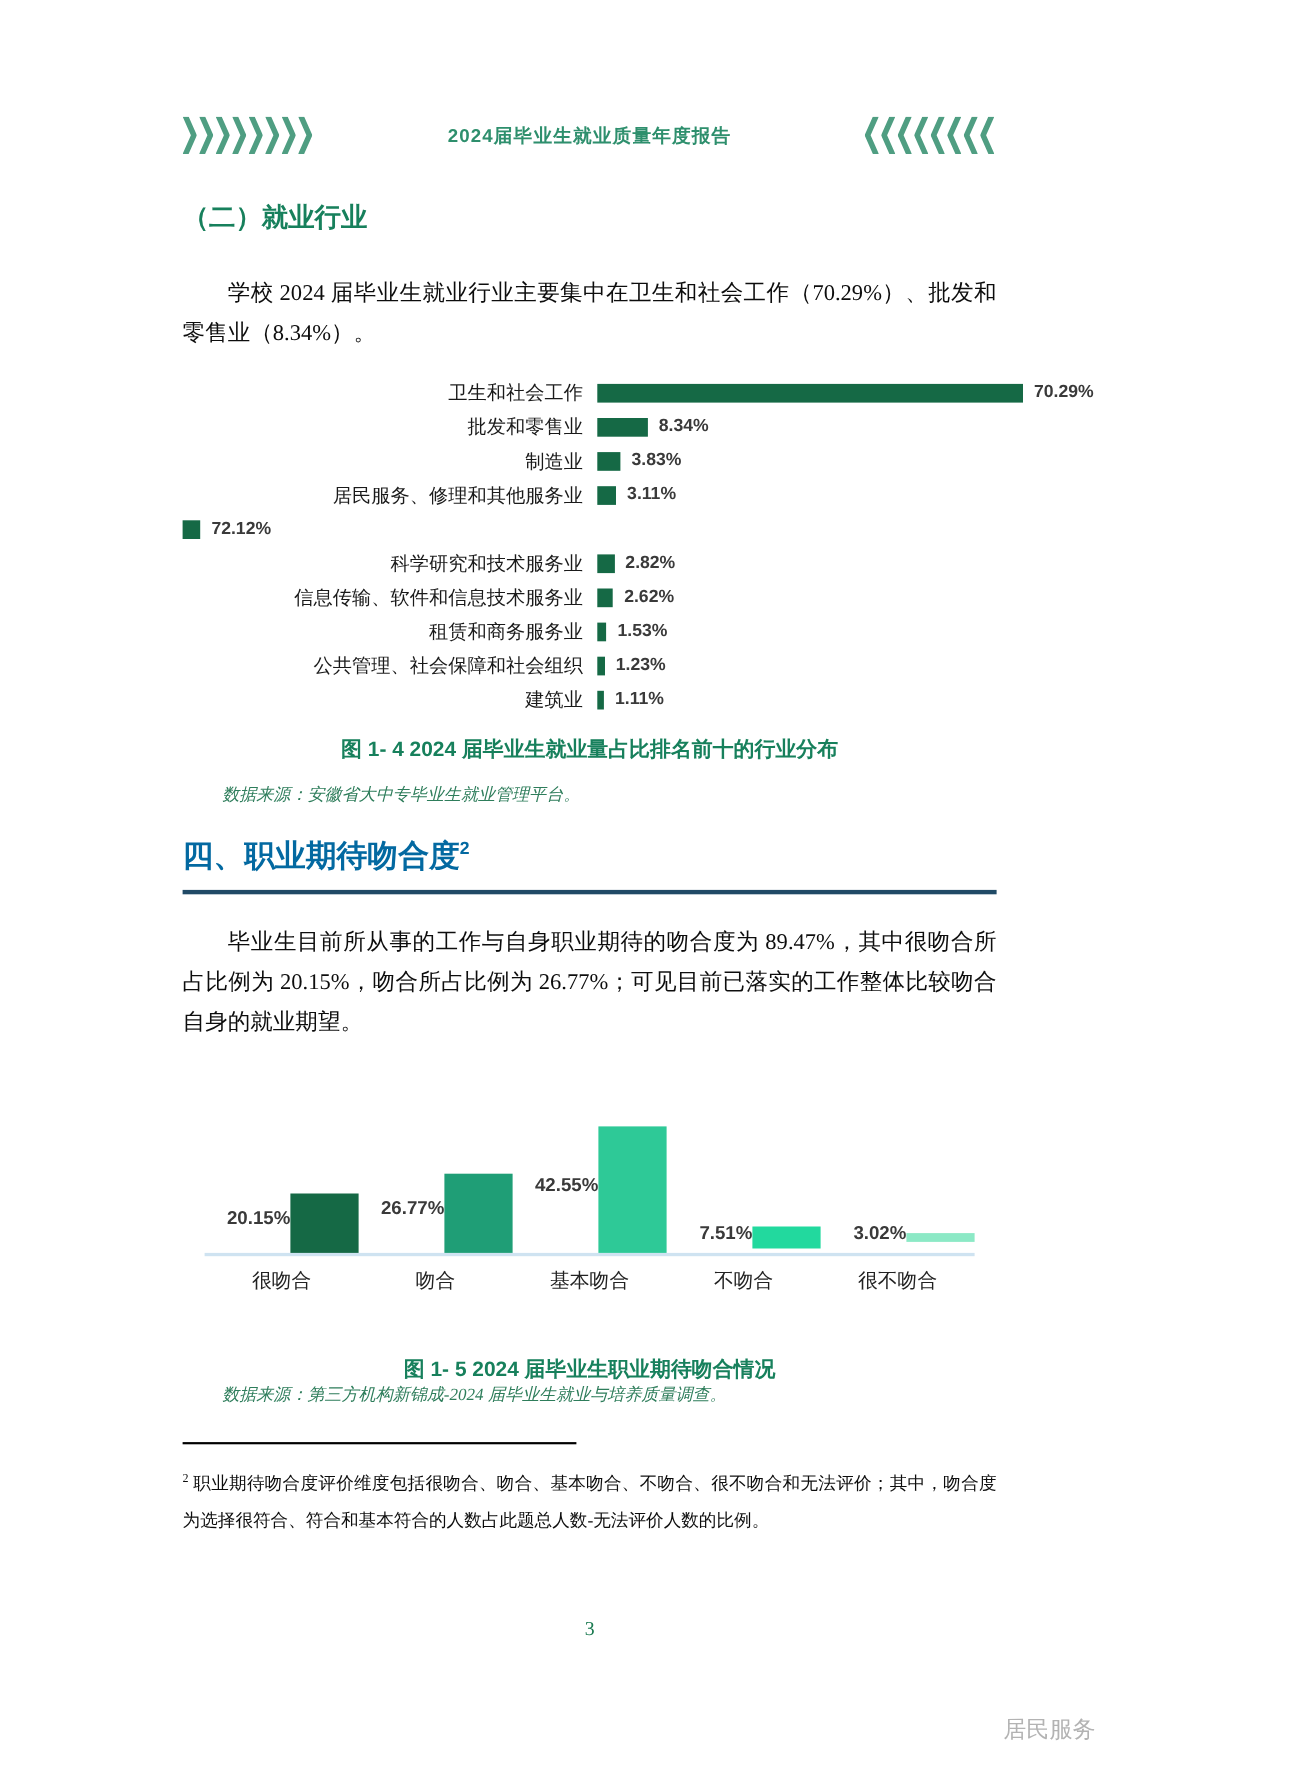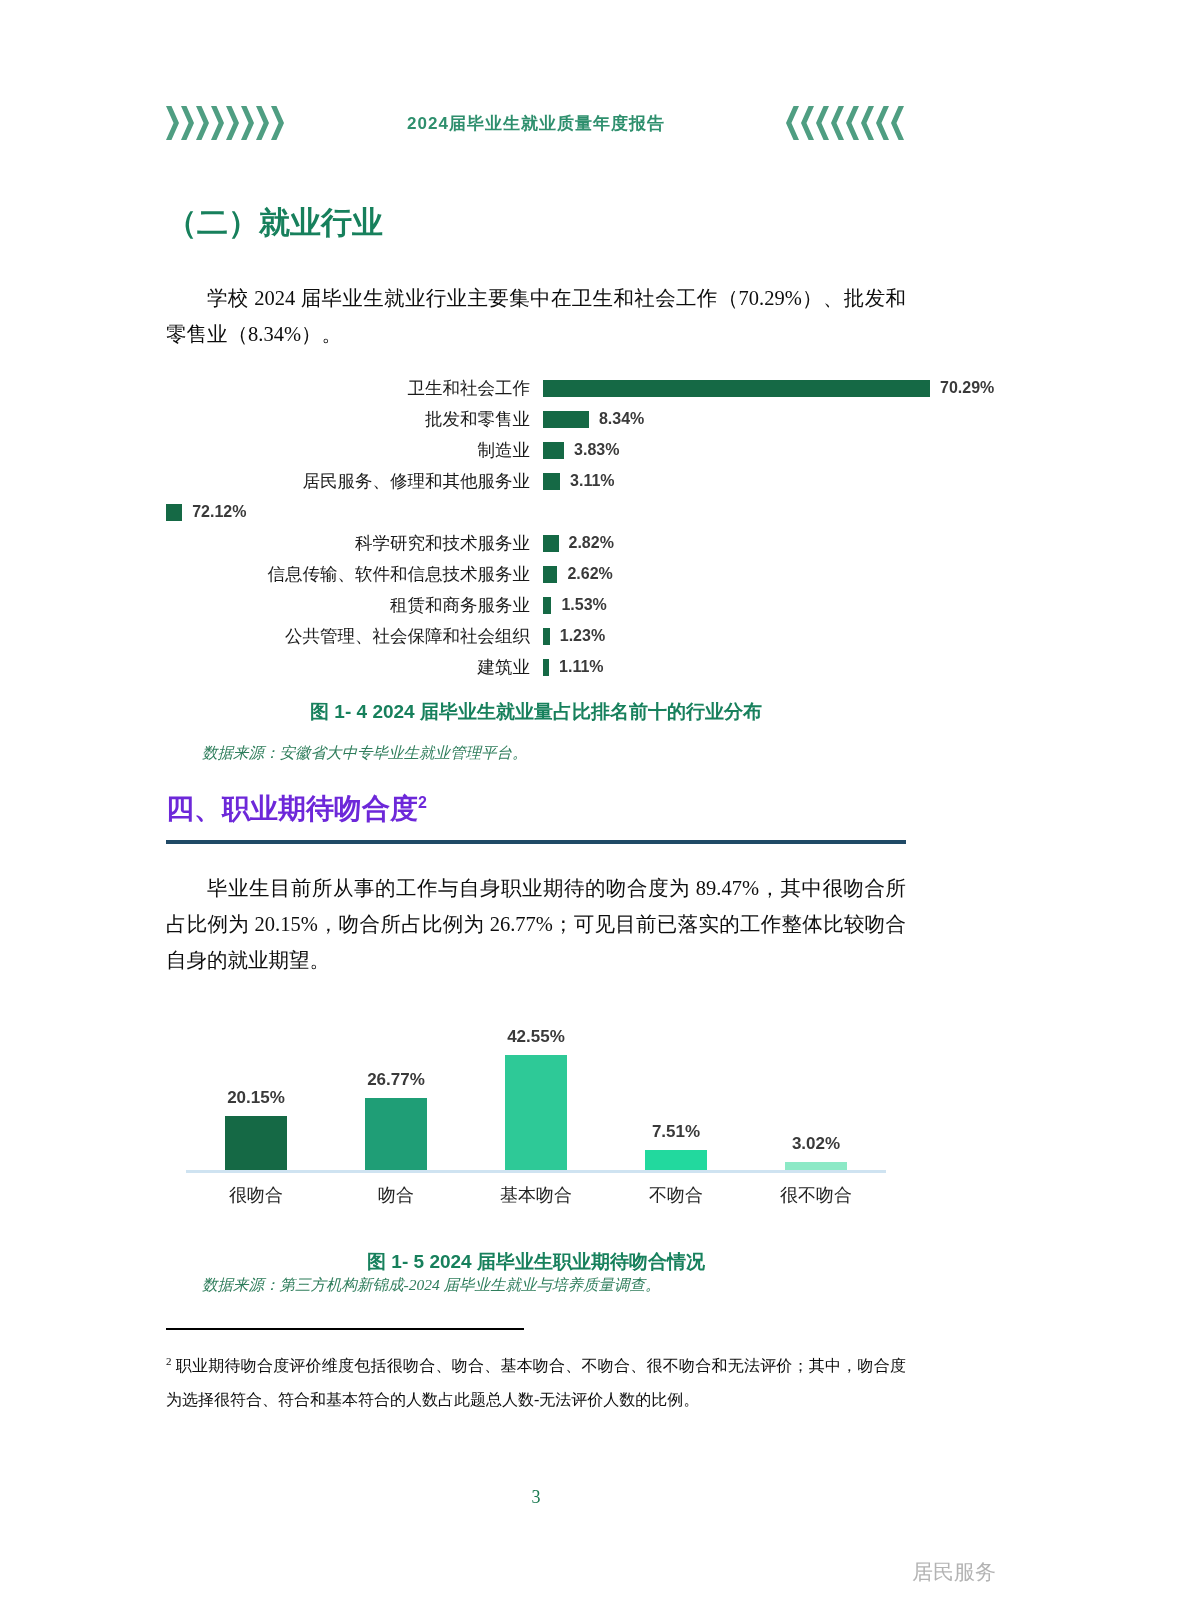--- a/index.html
+++ b/index.html
@@ -10,52 +10,52 @@
   
   .header{display:flex;align-items:center;padding-top:106px;}
   .chevrons{display:flex;align-items:center;}
   .chev{display:inline-block;width:13px;height:34px;margin-right:2px;background:#4f9e82;
         clip-path:polygon(0 0,42% 0,100% 50%,42% 100%,0 100%,58% 50%);}
   .chev.flip{transform:scaleX(-1);}
   .header-title{flex:1;text-align:center;font-family:"Liberation Sans",sans-serif;
         font-weight:bold;font-size:17px;color:#2e8f6d;letter-spacing:1px;}
 
   
-  .h2{margin-top:62px;font-family:"Liberation Sans",sans-serif;font-weight:bold;
-      font-size:31px;color:#17805c;}
+  .h2{margin-top:41px;font-family:"Liberation Sans",sans-serif;font-weight:bold;
+      font-size:24px;color:#17805c;}
   .h4{margin-top:26px;font-family:"Liberation Sans",sans-serif;font-weight:bold;
-      font-size:28px;color:#6d28d9;}
+      font-size:28px;color:#0369a1;}
   .h4 sup{font-size:16px;}
   .h4-divider{margin-top:12px;height:4px;background:#204a66;}
 
   
   .para{margin-top:36px;font-size:20.5px;line-height:36px;text-align:justify;
         text-indent:2em;color:#0d0d0d;}
   .para2{margin-top:26px;}
 
   
   .hchart{margin-top:10px;}
   .hrow{display:flex;align-items:center;height:31px;}
   .hlabel{width:364px;text-align:right;font-size:17.5px;color:#1a1a1a;flex:none;
           white-space:nowrap;margin-right:13px;}
   .hbar{height:17px;flex:none;}
   .hval{margin-left:10px;font-family:"Liberation Sans",sans-serif;font-weight:600;
         font-size:16px;color:#3a3a3a;white-space:nowrap;}
 
   
   .figcap{margin-top:16px;text-align:center;font-family:"Liberation Sans",sans-serif;
           font-weight:bold;font-size:19px;color:#17805c;}
-  .figcap2{margin-top:42px;}
+  .figcap2{margin-top:56px;}
   .source{margin-top:18px;font-style:italic;font-size:15.5px;color:#2e7d5b;padding-left:36px;}
   .source2{margin-top:0;}
 
   
   .vchart{margin-top:10px;width:700px;margin-left:auto;margin-right:auto;}
   .vplot{display:flex;align-items:flex-end;height:172px;border-bottom:3px solid #cfe3f1;}
-  .vcol{flex:1;display:flex;flex-direction:column;align-items:center;justify-content:flex-end;}
+  .vcol{flex:1;display:flex;flex-direction:row;align-items:center;justify-content:flex-end;}
   .vval{font-family:"Liberation Sans",sans-serif;font-weight:600;font-size:17px;
         color:#3a3a3a;margin-bottom:8px;}
   .vbar{width:62px;}
   .vcats{display:flex;margin-top:10px;align-items:center;}
   .vcat{flex:1;text-align:center;font-size:18px;color:#222;}
 
   
   .foot-sep{margin-top:32px;width:358px;border-top:2px solid #000;}
   .footnote{margin-top:14px;font-size:16px;line-height:34px;color:#0d0d0d;text-align:justify;}
   .footnote sup{font-size:11px;}

